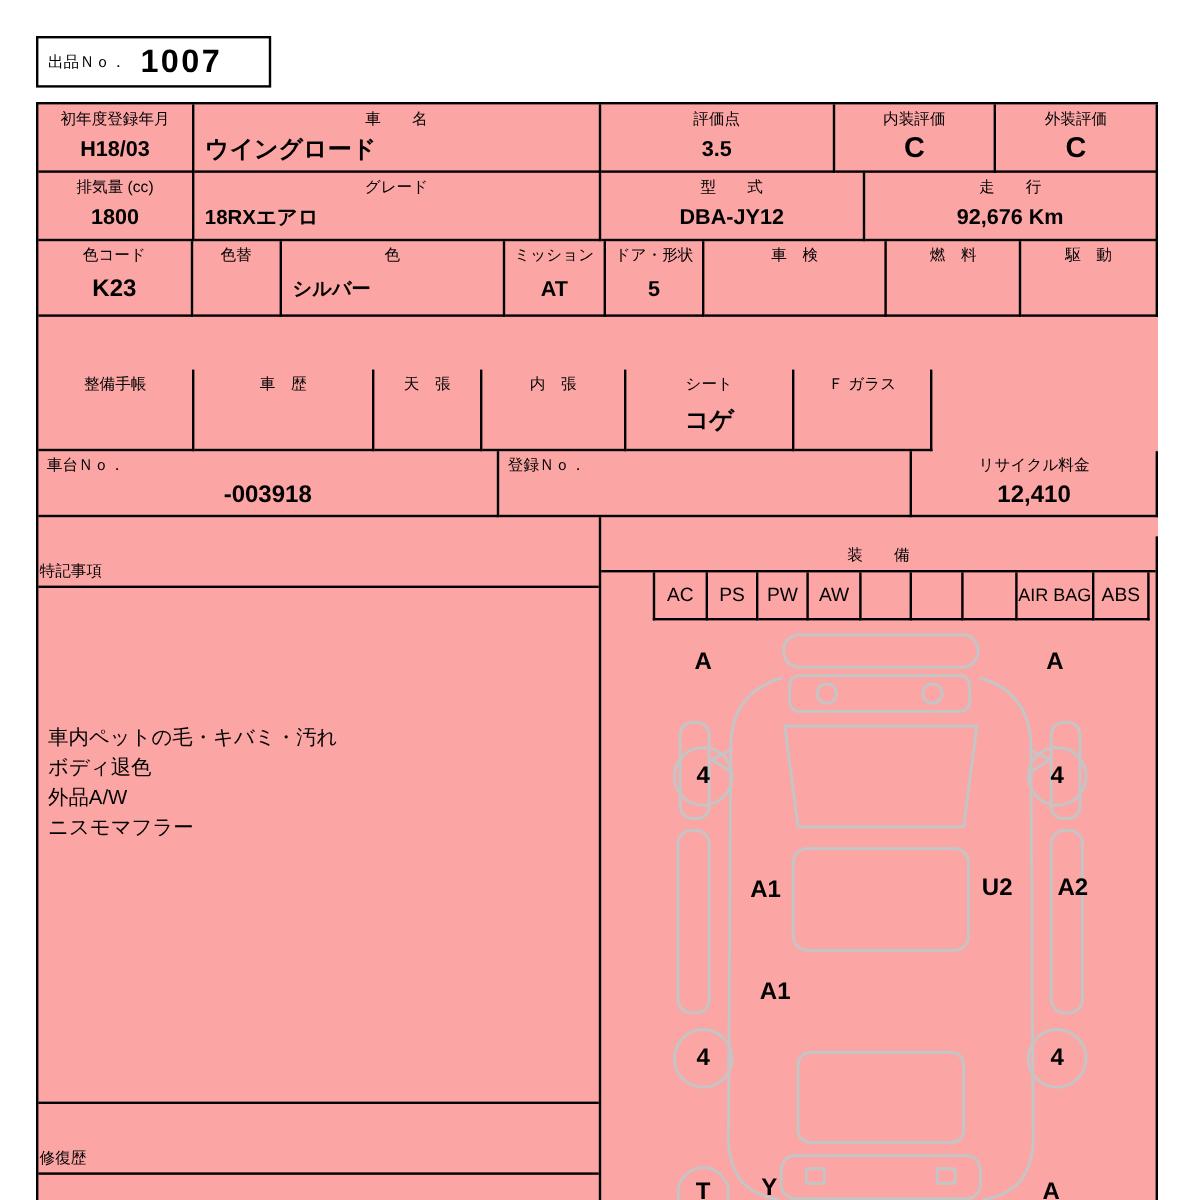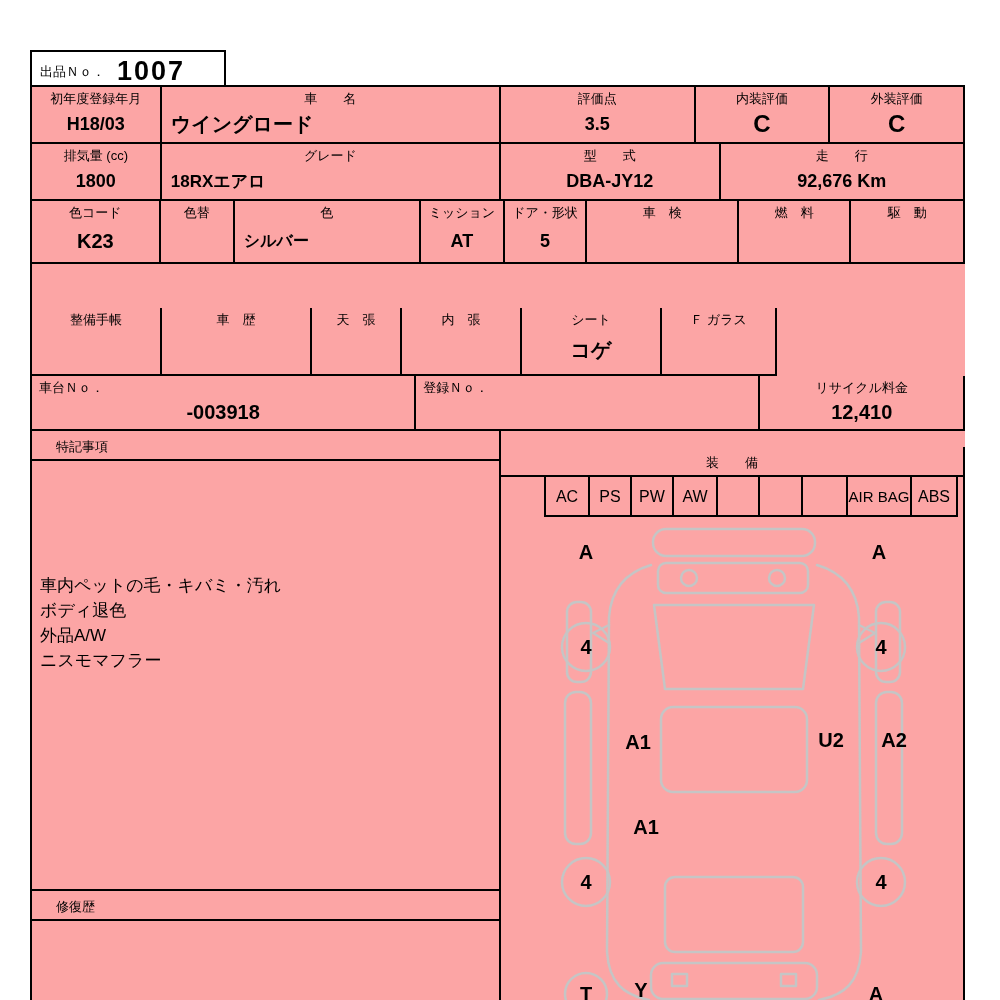--- a/index.html
+++ b/index.html
@@ -2,21 +2,21 @@
 <html><head>
 <meta charset="utf-8">
 <style>
   * { box-sizing: border-box; margin: 0; padding: 0; }
   html,body { width:1000px; height:1000px; background:#fff; color:#000;
     font-family:"Liberation Sans","DejaVu Sans",sans-serif; }
   .sheet { position:relative; width:1000px; height:1000px; background:#fff; overflow:hidden; }
 
   
   .auction-box { position:absolute; left:30px; top:30px; width:196px; height:43px;
-    border:2px solid #000; display:flex; align-items:center; gap:12px; padding-left:8px; background:#fff;margin-top:20px; }
+    border:2px solid #000; display:flex; align-items:center; gap:12px; padding-left:8px; background:#fff; }
   .auction-box .albl { font-size:13px; }
   .auction-box .aval { font-size:27px; font-weight:bold; letter-spacing:2px; }
 
   
   .grid { position:absolute; left:30px; top:85px; width:935px;
     border-left:2px solid #000; border-top:2px solid #000; background:#fca5a5; }
   .row { display:flex; }
   .cell { border-right:2px solid #000; border-bottom:2px solid #000;
     display:flex; flex-direction:column; overflow:hidden; }
   .lbl { font-size:13px; text-align:center; padding-top:3px; white-space:nowrap; }
@@ -26,21 +26,21 @@
   .val.left { justify-content:flex-start; padding-left:9px; } .fs24{font-size:24px;} .fs20{font-size:20px;} .fs17{font-size:17px;} .fs16{font-size:16px;}
 
   .h57{height:57px;} .h63{height:63px;} .h68{height:68px;margin-top:44px;} .h55{height:55px;}
 
   
   .bottom { display:flex; height:585px; }
   .bcol { border-right:2px solid #000; border-bottom:2px solid #000; display:flex; flex-direction:column; }
   .left-col { width:470px; }
   .right-col { width:465px;margin-top:16px; }
   .sub-header { height:30px; border-bottom:2px solid #000; font-size:13px; padding-top:7px; }
-  .sub-header.left { padding-left:24px; }
+  .sub-header.left { padding-left:1px;margin-top:29px; }
   .sub-header.center { text-align:center; }
   .notes-body { height:430px; border-bottom:2px solid #000; padding:112px 8px 0 8px;
     font-size:17px; line-height:25px; }
   .left-empty { flex:1; }
 
   .equip-row { height:40px; display:flex; padding-left:43px; }
   .ebox { border-right:2px solid #000000; border-bottom:2px solid #000;
     display:flex; align-items:center; justify-content:center;
     font-size:16px; text-align:center; line-height:15px; }
   .ebox.first { border-left:2px solid #000; }

